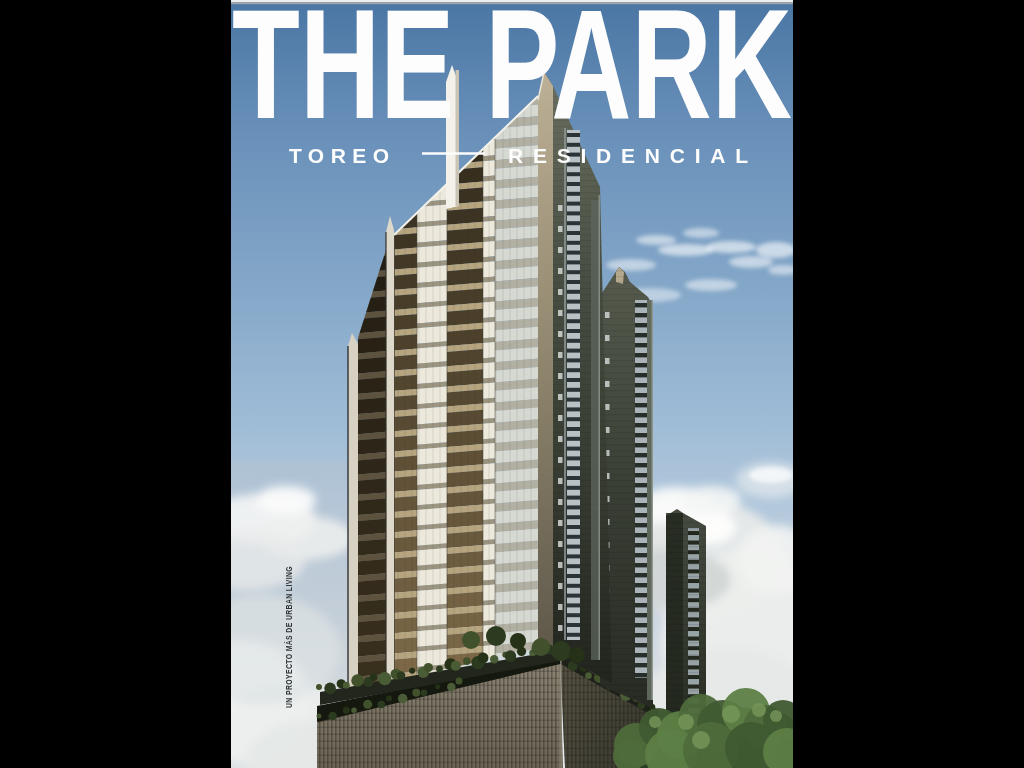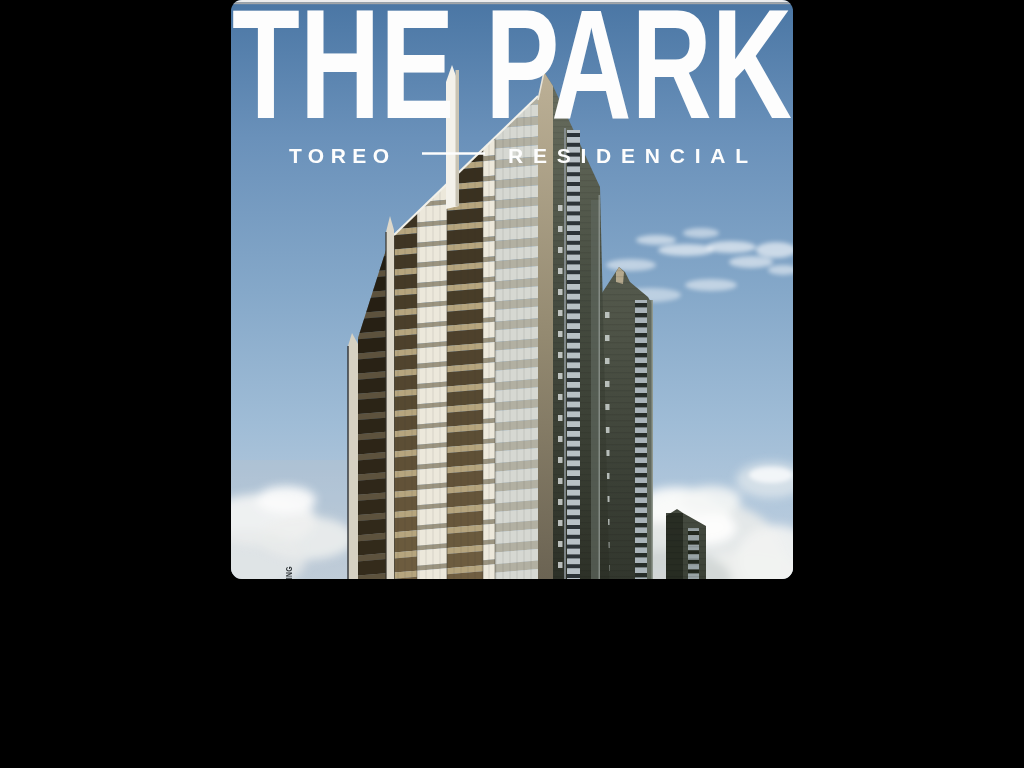--- a/index.html
+++ b/index.html
@@ -1,21 +1,21 @@
 <!DOCTYPE html>
 <html><head>
 <meta charset="utf-8">
 <style>
   html,body{margin:0;padding:0;background:#000;}
   .stage{position:relative;width:1024px;height:768px;background:#000;overflow:hidden;
          font-family:"Liberation Sans",sans-serif;}
   .bar{position:absolute;top:0;height:768px;background:#000;}
   .bar.left{left:0;width:231px;}
   .bar.right{right:0;width:231px;}
-  .poster{position:absolute;left:231px;top:0;width:562px;height:579px;overflow:hidden;border-radius:11px;}
+  .poster{position:absolute;left:231px;top:0;width:562px;height:768px;overflow:hidden;}
   svg{display:block;}
   text{font-family:"Liberation Sans","DejaVu Sans",sans-serif;}
 </style>
 </head>
 <body>
 
 <div class="stage">
   <div class="bar left"></div>
   <div class="bar right"></div>
 

